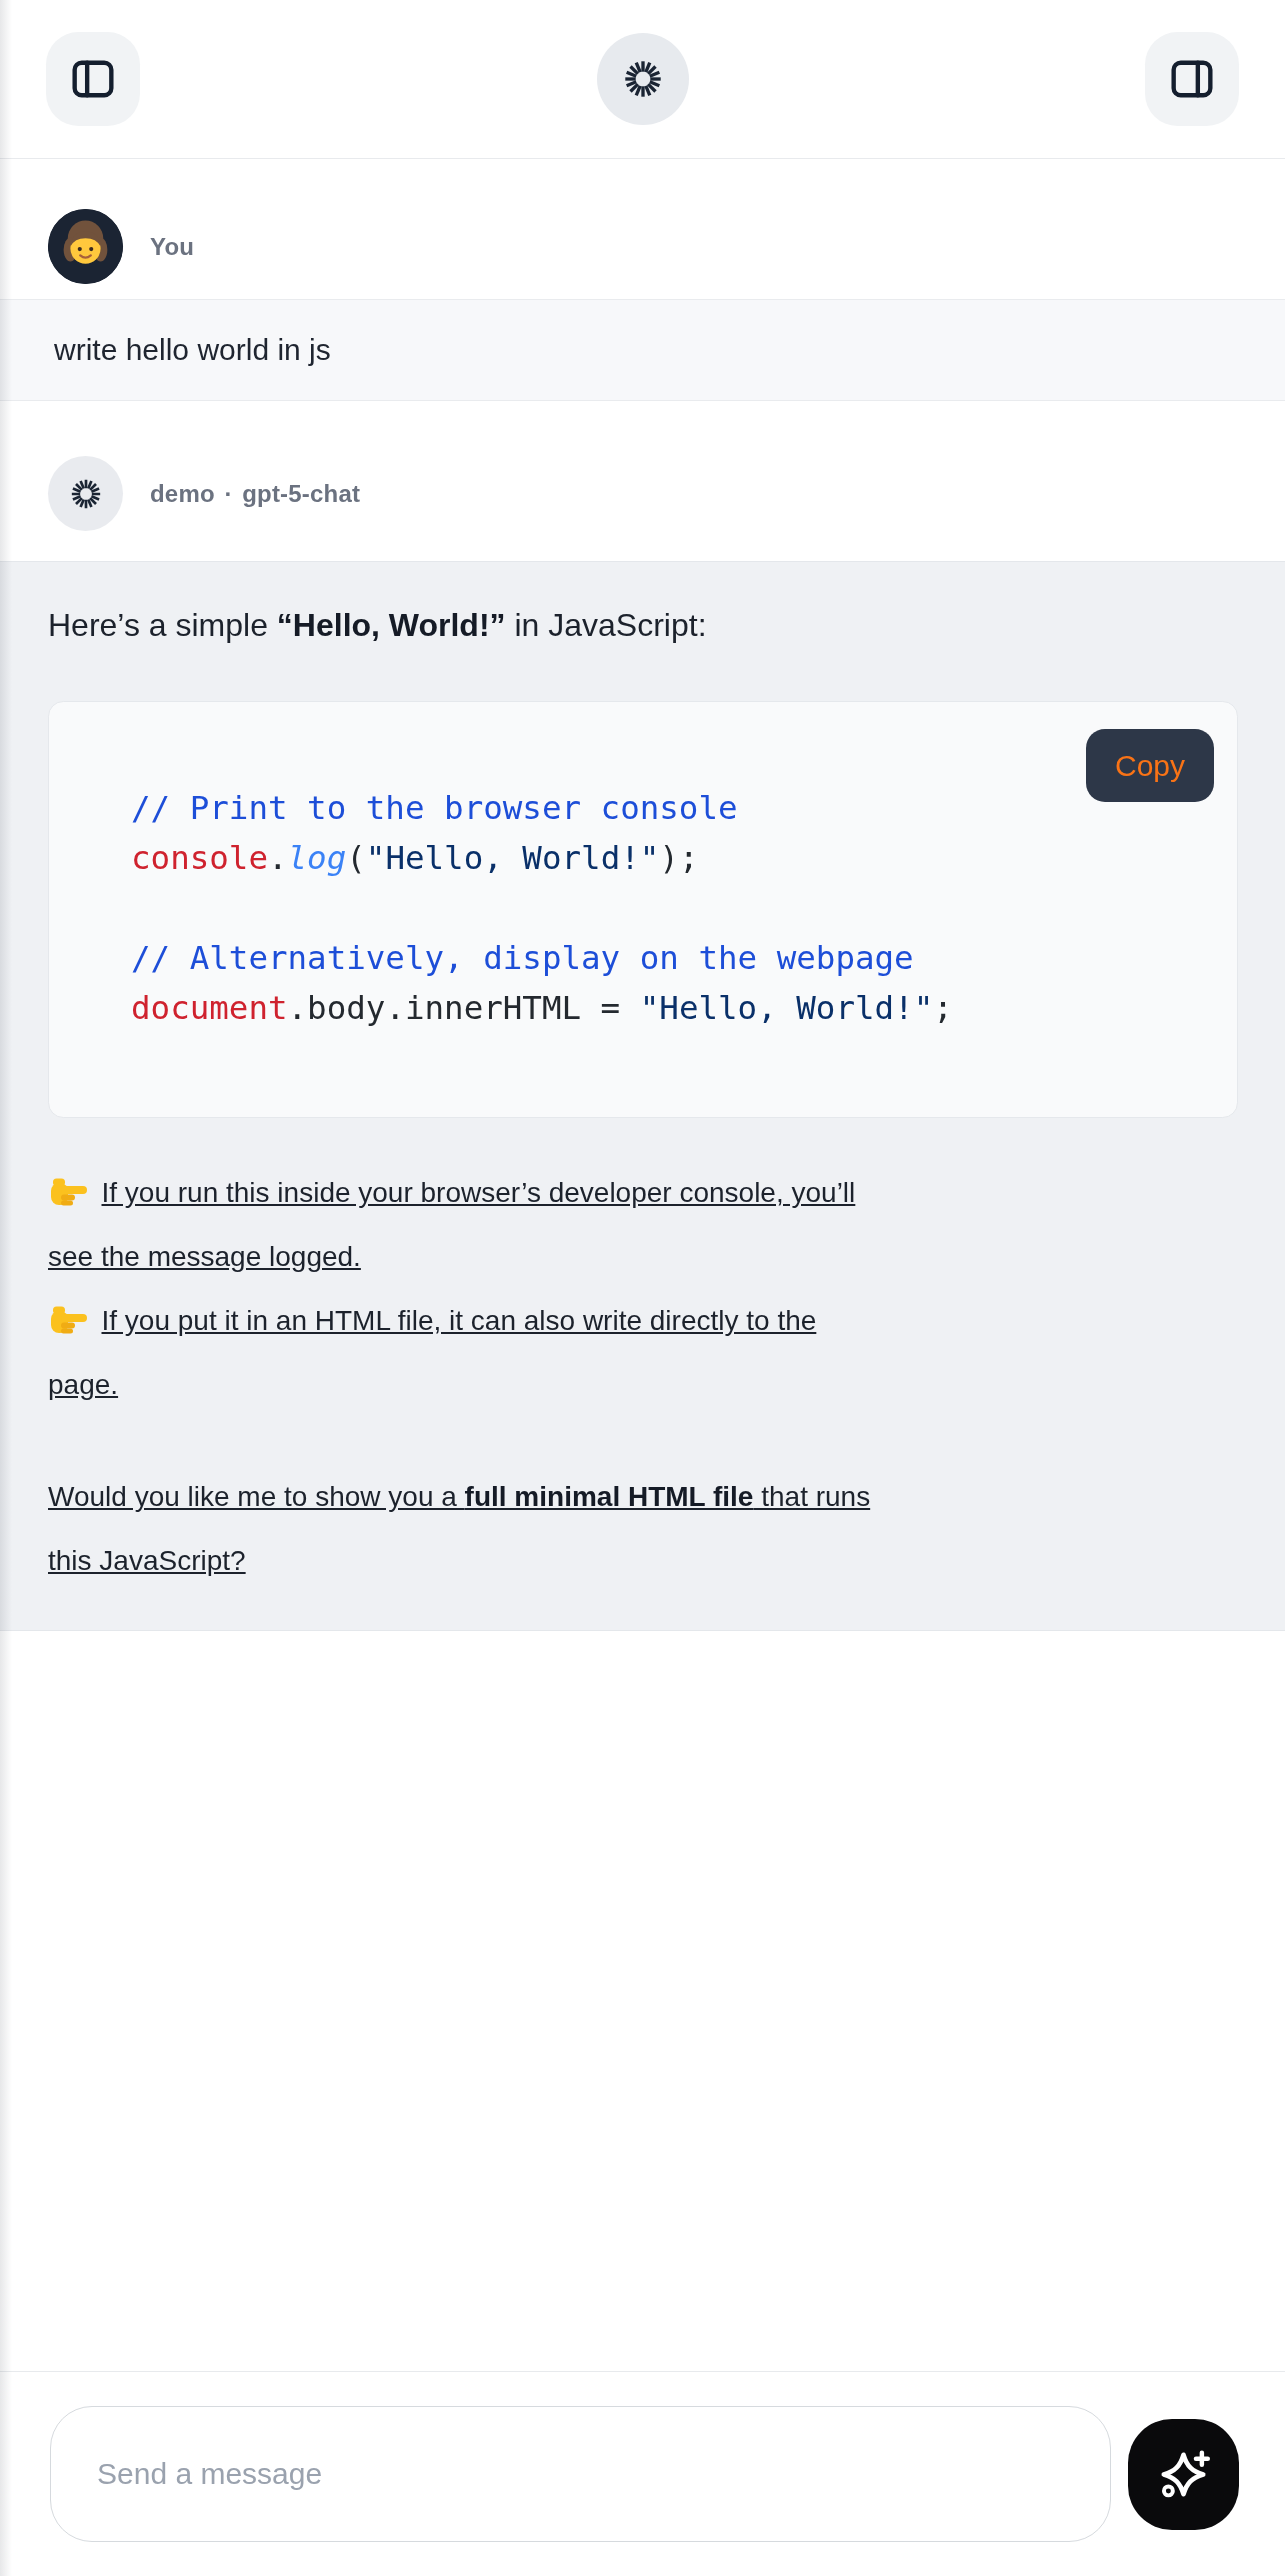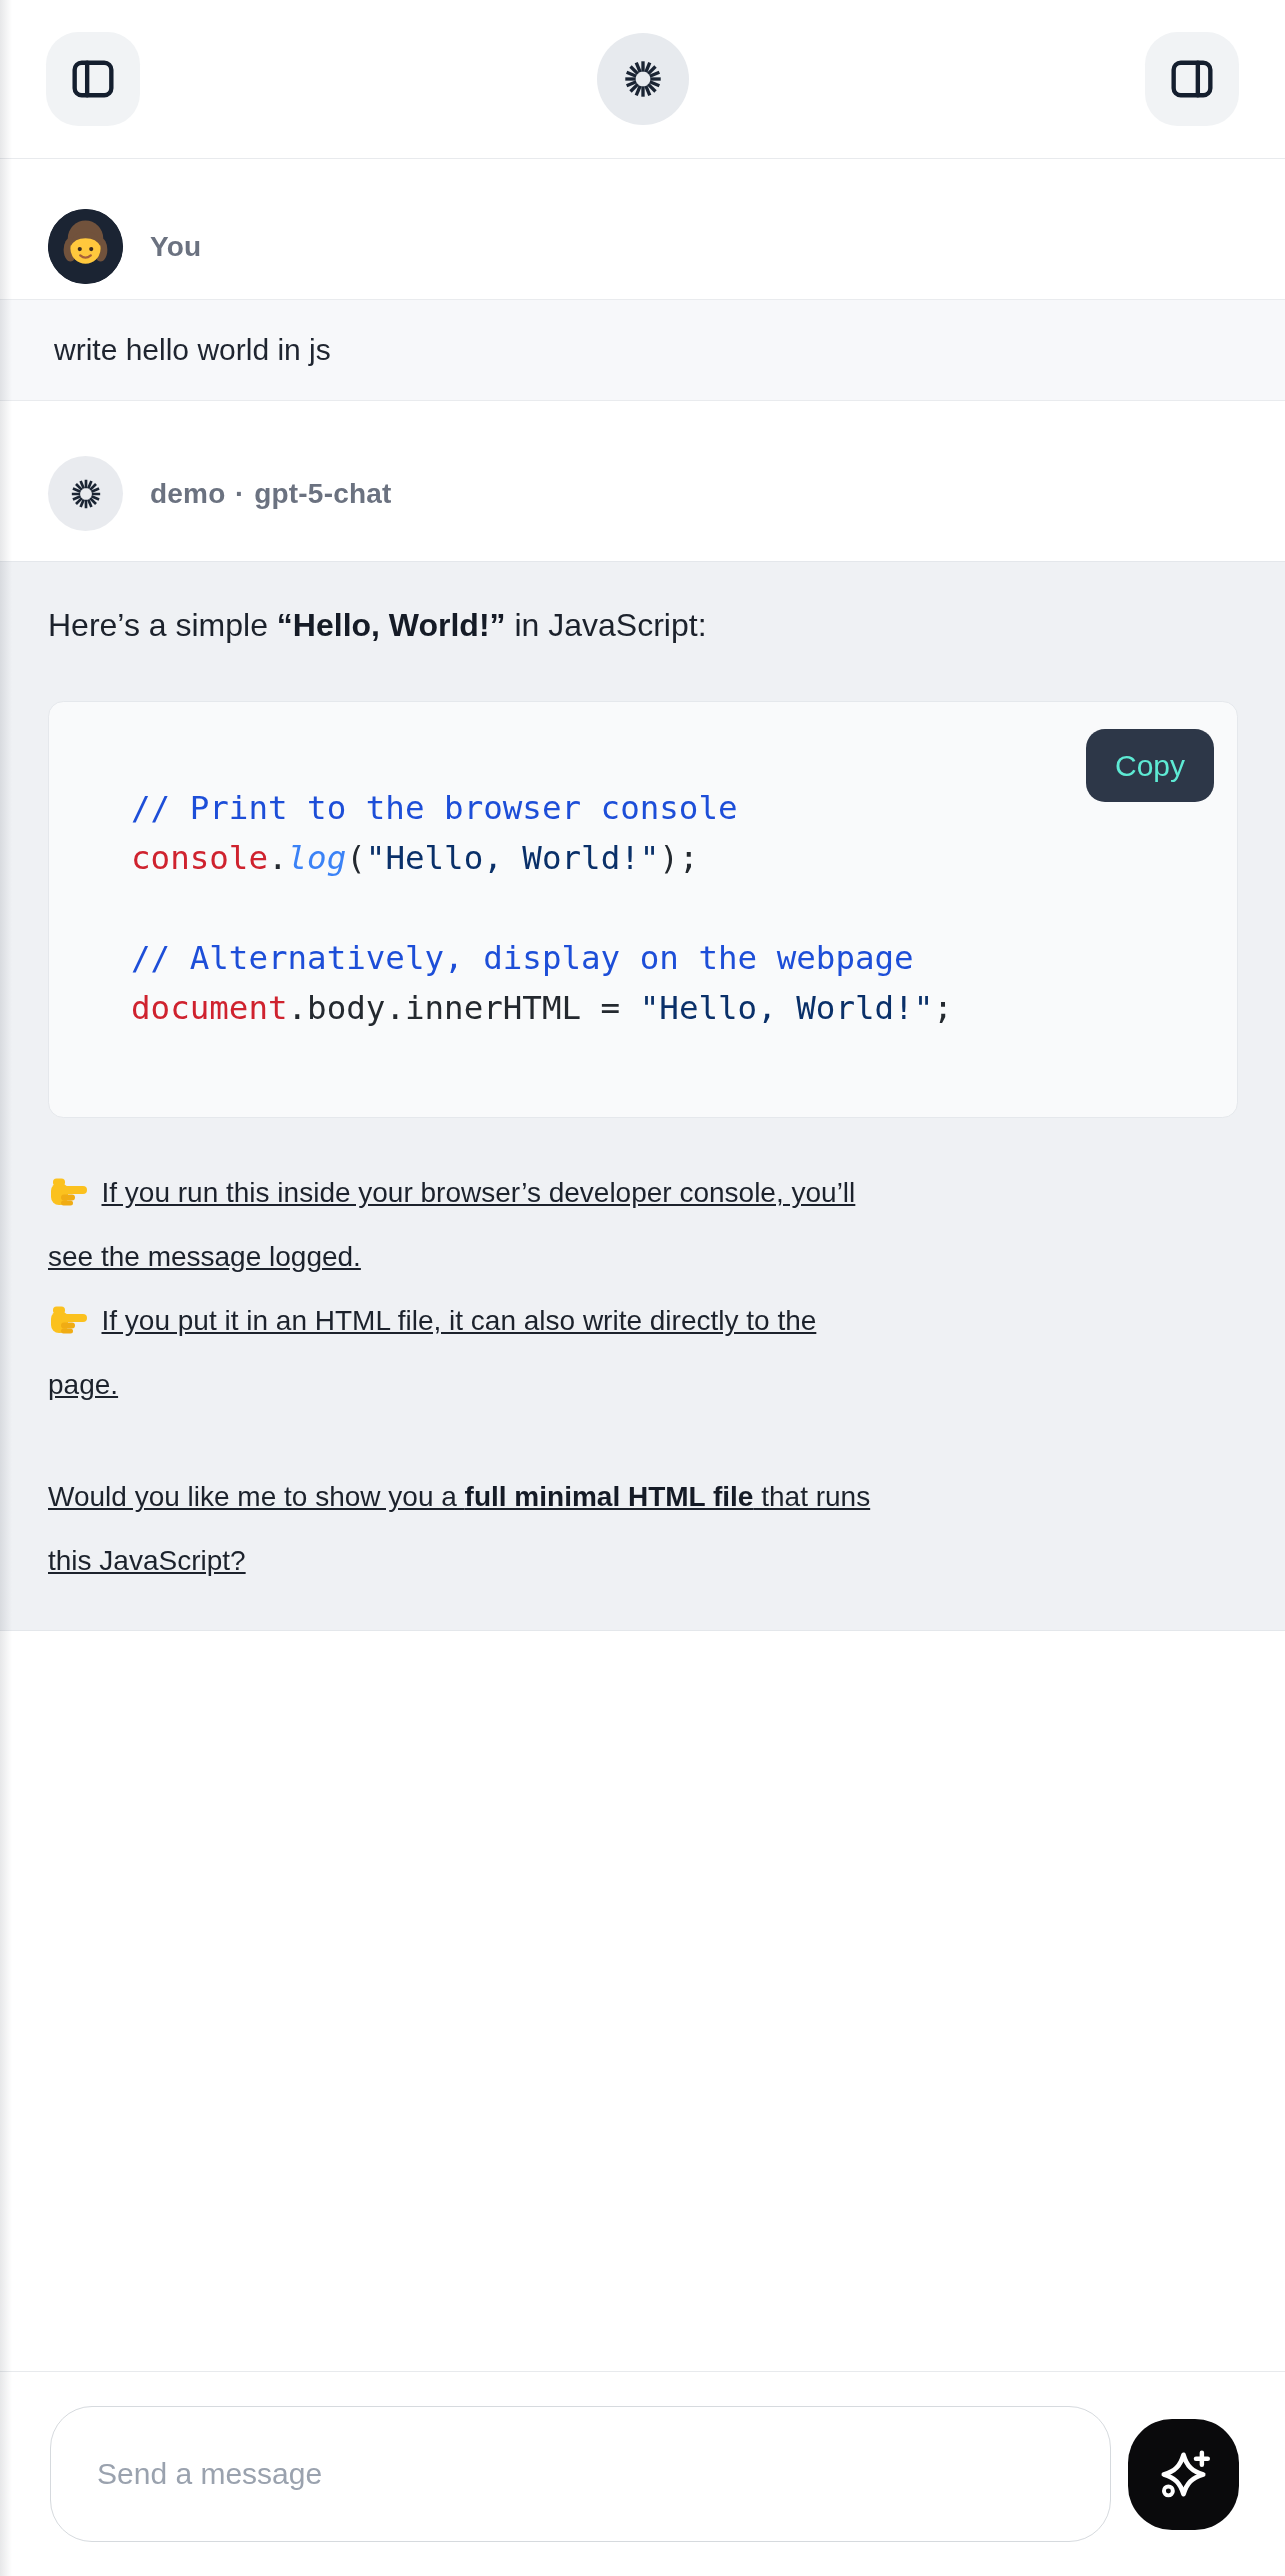--- a/index.html
+++ b/index.html
@@ -31,21 +31,21 @@
   }
   .logo-badge svg{width:50px;height:50px;}
   
   .msg-head{display:flex;align-items:center;gap:27px;padding:50px 0 15.3px 48px;}
   .msg-head.bot{padding:55px 0 30px 48px;}
   .avatar{width:75px;height:75px;border-radius:50%;flex:0 0 auto;display:flex;align-items:center;justify-content:center;overflow:hidden;}
   .avatar.user-a{background:#1b2433;}
   .avatar.bot-a{background:#e9ebef;}
   .avatar.user-a svg{width:75px;height:75px;}
   .avatar.bot-a svg{width:40px;height:40px;}
-  .sender{font-size:28px;font-weight:700;color:#6b7280;letter-spacing:0.2px;}
+  .sender{font-size:24px;font-weight:700;color:#6b7280;letter-spacing:0.2px;}
   .sender .sep{margin:0 9.6px;}
   
   .user-band{
     background:#f7f8fa;border-top:1px solid #e9ebee;border-bottom:1px solid #e9ebee;
     height:102px;display:flex;align-items:center;padding:0 54px;box-sizing:border-box;
   }
   .user-band p{margin:0;font-size:30px;color:#1f2530;}
   
   .assistant-band{
     background:#eff1f4;border-top:1px solid #e4e7eb;border-bottom:1px solid #e4e7eb;
@@ -55,21 +55,21 @@
   .intro{margin:0 0 44px 0;font-size:32px;line-height:64px;}
   .b{font-weight:700;color:#151b26;}
   
   .codeblock{
     position:relative;background:#f9fafb;border:1.9px solid #e5e8ec;border-radius:15.3px;
     box-sizing:border-box;height:417px;margin:0 0 43px 0;width:1190px;
     padding:81px 29px 0 82px;overflow:hidden;
   }
   .copy-btn{
     position:absolute;top:27px;right:23px;height:73px;min-width:128px;
-    background:#2d3748;color:#5eead4;border:none;border-radius:19px;
+    background:#2d3748;color:#f97316;border:none;border-radius:19px;
     font-family:inherit;font-size:30px;padding:0 25px;cursor:pointer;
   }
   .code{font-family:"DejaVu Sans Mono","Liberation Mono",monospace;font-size:32.5px;line-height:50px;}
   .cline{white-space:pre;}
   .tok-comment{color:#1d4ed8;}
   .tok-keyword{color:#cf222e;}
   .tok-function{color:#3b82f6;font-style:italic;}
   .tok-string{color:#0a3069;}
   .tok-plain{color:#24292f;}
   

